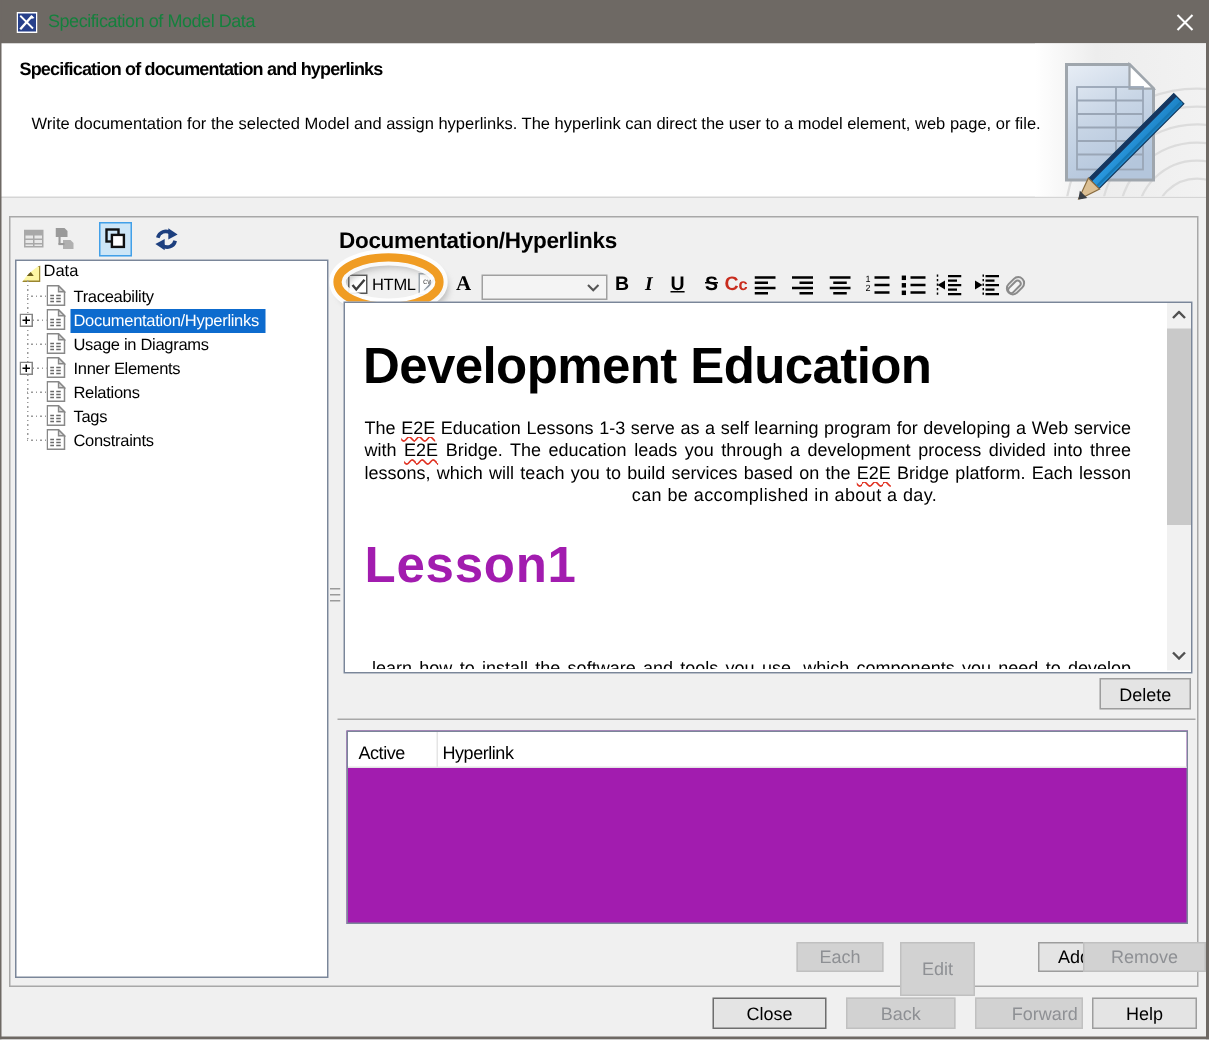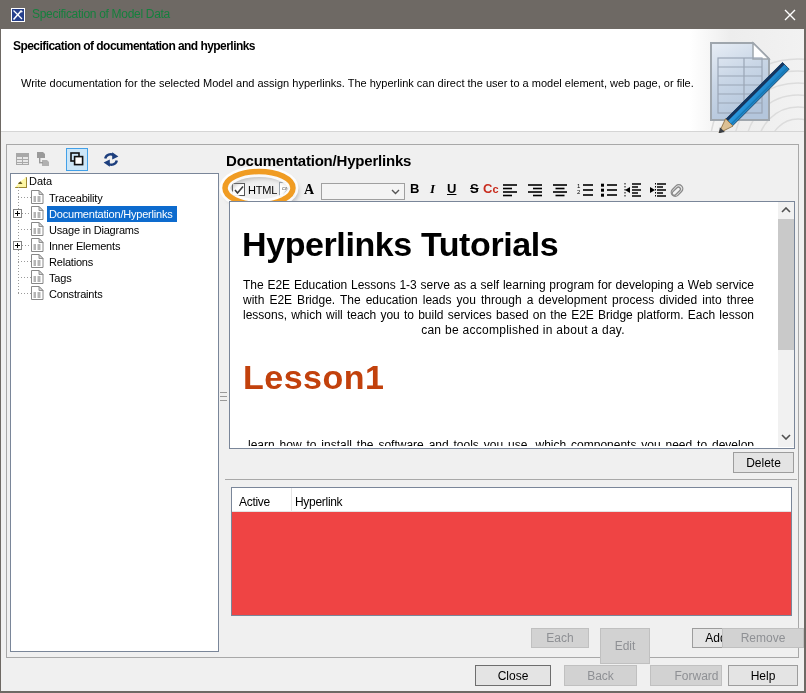--- a/index.html
+++ b/index.html
@@ -304,44 +304,44 @@
       <filter id="soft" x="-30%" y="-30%" width="160%" height="160%">
         <feGaussianBlur stdDeviation="2.2"></feGaussianBlur>
       </filter>
     </defs>
   <ellipse cx="49" cy="24" rx="34" ry="16.5" fill="none" stroke="#8a8a8a" stroke-width="6" opacity="0.5" filter="url(#soft)" transform="translate(3,4)"></ellipse>
   <ellipse cx="49" cy="24" rx="34" ry="16.5" fill="none" stroke="#ffffff" stroke-width="11" opacity="0.9"></ellipse>
   <ellipse cx="49" cy="24" rx="34" ry="16.5" fill="none" stroke="#f09c23" stroke-width="5.5"></ellipse>
 </svg>
 
 <div class="abs" style="left:229px;top:201px;width:566px;height:248px;background:#ffffff;border:1px solid #7a8699;overflow:hidden;">
-  <div class="abs" style="left:12px;top:24.8px;width:545px;font-weight:bold;font-size:34px;letter-spacing:-0.4px;line-height:34px;color:#000;">Hyperlinks Tutorials</div>
+  <div class="abs" style="left:12px;top:24.8px;width:545px;font-weight:bold;font-size:34px;letter-spacing:-0.4px;line-height:34px;color:#000;">Development Education</div>
   <div class="abs jline" style="top:76.4px;">The <span class="sq">E2E</span> Education Lessons 1-3 serve as a self learning program for developing a Web service</div>
   <div class="abs jline" style="top:91.4px;">with <span class="sq">E2E</span> Bridge. The education leads you through a development process divided into three</div>
   <div class="abs jline" style="top:106.4px;">lessons, which will teach you to build services based on the <span class="sq">E2E</span> Bridge platform. Each lesson</div>
   <div class="abs nline" style="top:121.4px;letter-spacing:0.28px;text-align:center;">can be accomplished in about a day.</div>
-  <div class="abs" style="left:13px;top:158.3px;font-weight:bold;font-size:34px;letter-spacing:0.5px;line-height:34px;color:#c2410c;">Lesson1</div>
+  <div class="abs" style="left:13px;top:158.3px;font-weight:bold;font-size:34px;letter-spacing:0.5px;line-height:34px;color:#a21caf;">Lesson1</div>
   <div class="abs jline" style="left:18px;top:236px;width:506px;">learn how to install the software and tools you use, which components you need to develop</div>
   <div class="abs" style="left:0;top:244px;width:564px;height:2px;background:#fff;"></div>
 </div>
 
 <div class="abs" style="left:778px;top:202px;width:16px;height:245px;background:#f1f1f1;"></div>
 <div class="abs" style="left:778px;top:219px;width:16px;height:131px;background:#c9c9c9;"></div>
 <svg class="abs" style="left:781px;top:207px;" width="10" height="6" viewBox="0 0 10 6">
     <path d="M1 5 L5 1 L9 5" stroke="#505050" stroke-width="1.6" fill="none"></path>
   </svg>
 <svg class="abs" style="left:781px;top:434px;" width="10" height="6" viewBox="0 0 10 6">
     <path d="M1 1 L5 5 L9 1" stroke="#505050" stroke-width="1.6" fill="none"></path>
   </svg>
 
 <div class="abs btn" style="left:733px;top:452px;width:61px;height:21px;text-align:center;">Delete</div>
 
 <div class="abs" style="left:225px;top:479px;width:572px;height:1px;background:#a8a8a8;"></div>
 
-<div class="abs" style="left:231px;top:487px;width:561px;height:129px;border:1px solid #7a8699;background:#ef4444;">
+<div class="abs" style="left:231px;top:487px;width:561px;height:129px;border:1px solid #7a8699;background:#a21caf;">
   <div style="position:absolute;left:0;top:0;width:100%;height:24px;background:#ffffff;border-bottom:1px solid #e3e3e3;"></div>
   <div style="position:absolute;left:59px;top:0;width:1px;height:24px;background:#e5e5e5;"></div>
   <div style="position:absolute;left:7px;top:7px;font-size:12px;letter-spacing:-0.3px;">Active</div>
   <div style="position:absolute;left:63px;top:7px;font-size:12px;letter-spacing:-0.3px;">Hyperlink</div>
 </div>
 
 <div class="abs btnd" style="left:531px;top:628px;width:58px;height:20px;">Each</div>
 <div class="abs btnd" style="left:600px;top:628px;width:50px;height:36px;">Edit</div>
 <div class="abs btn" style="left:662px;top:628px;width:48px;height:20px;margin-left:30px;">Add</div>
 <div class="abs btnd" style="left:722px;top:628px;width:82px;height:20px;">Remove</div>
@@ -353,19 +353,19 @@
 
 <div class="abs" style="left:0;top:0;width:1px;height:693px;background:#6e6964;"></div>
 <div class="abs" style="left:804px;top:0;width:2px;height:693px;background:#6e6964;"></div>
 <div class="abs" style="left:0;top:691px;width:806px;height:2px;background:#6e6964;"></div>
 
 <style>
   .btn { background:#e4e4e4; border:1px solid #9d9d9d; font-size:12px; color:#000;
          display:flex; align-items:center; justify-content:center; }
   .btnd { background:#d2d2d2; border:1px solid #c0c0c0; font-size:12px; color:#8e9094;
          display:flex; align-items:center; justify-content:center; }
-  .sq { text-decoration-style:wavy; text-decoration-color:#e03020; text-decoration-thickness:1px; text-underline-offset:1px; }
+  .sq { text-decoration:underline; text-decoration-style:wavy; text-decoration-color:#e03020; text-decoration-thickness:1px; text-underline-offset:1px; }
   .jline { left:13px; width:511px; font-size:12px; line-height:15px; color:#000; text-align:justify; text-align-last:justify; white-space:normal; }
   .nline { left:13px; width:560px; font-size:12px; line-height:15px; color:#000; }
   .treepg { width:13px; height:14px; }
   .trlbl { font-size:11px; line-height:16px; letter-spacing:-0.2px; color:#000; }
   .hstub { height:1px; background-image:repeating-linear-gradient(to right,#9a9a9a 0 1px,transparent 1px 3px); }
 </style>
 
 </body></html>

